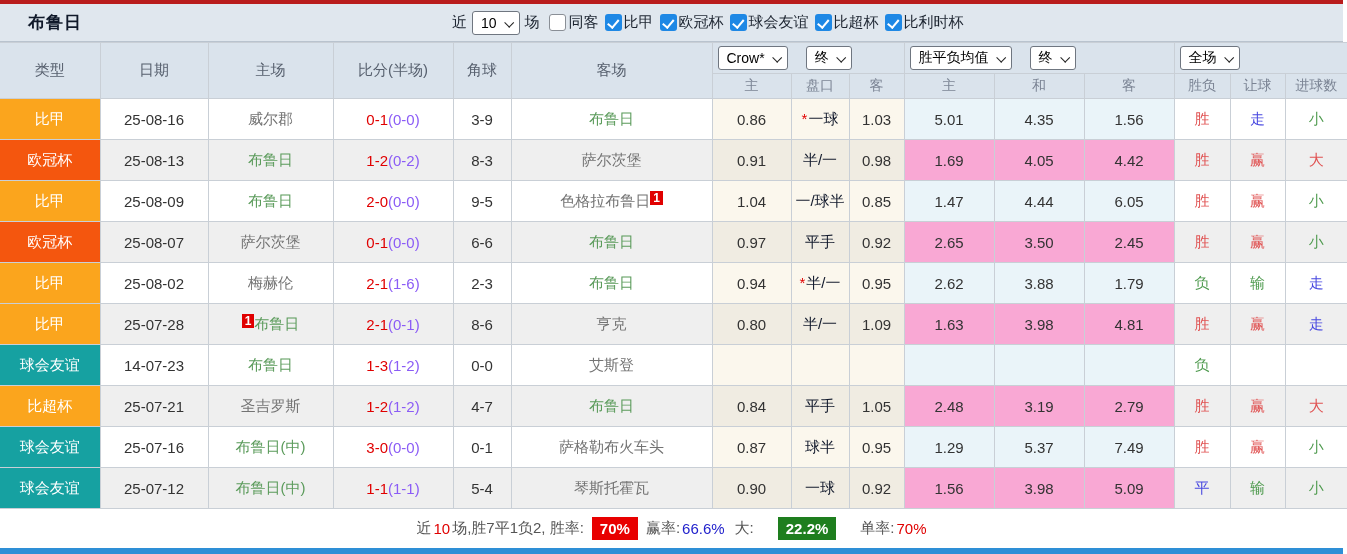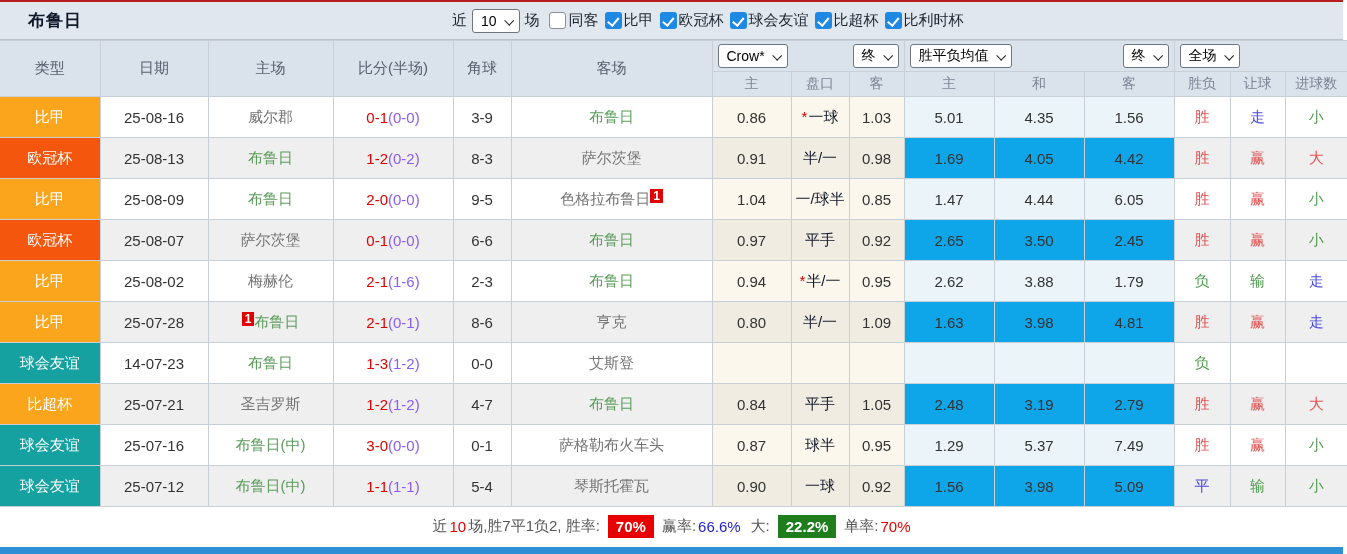--- a/index.html
+++ b/index.html
@@ -1,18 +1,18 @@
 <!DOCTYPE html>
 <html style="--league: #FBA51D; --ucl: #F4560E; --friendly: #16A1A1; --score_red: #E00000; --team_green: #5B9B5B; --res_red: #E05252; --res_blue: #4848E0; --res_green: #4E9A4E; --badge_red: #E80000; --badge_green: #1E7E1E; --link_blue: #2222CC; --bottom_bar: #2E8FD6; --checkbox_blue: #1E88E5;"><head>
 <meta charset="utf-8">
 <style>
 *{box-sizing:border-box;margin:0;padding:0}
 html,body{width:1347px;height:554px;overflow:hidden;background:#fff;
   font-family:"Liberation Sans","DejaVu Sans",sans-serif}
-.page{width:1343px;height:554px;display:flex;flex-direction:column;border-top:2px solid #b91c1c}
+.page{width:1343px;height:554px;display:flex;flex-direction:column;border-top:4px solid #b91c1c}
 
 
 .topbar{height:38px;background:#e0e7ee;border-bottom:1px solid #b9c3ce;position:relative;
   display:flex;align-items:center;flex:0 0 auto}
 .team-title{margin-left:28px;font-weight:bold;font-size:17px;color:#10192a;letter-spacing:1px}
 .controls{position:absolute;left:452px;top:0;height:100%;display:flex;align-items:center;
   font-size:15px;color:#1c2430;white-space:nowrap}
 .controls>*{flex:0 0 auto}
 .sel{background:#fff;border:1px solid #6f7680;border-radius:3px;position:relative;
   display:inline-flex;align-items:center;height:24px;padding:0 22px 0 8px;font-size:14px;
@@ -29,50 +29,50 @@
 .filters .checkbox{margin:0 2px 0 6px}
 
 
 table{border-collapse:collapse;table-layout:fixed;width:1347px;font-size:15px;flex:0 0 auto}
 th,td{border:1px solid #c9cfd6;text-align:center;overflow:hidden;white-space:nowrap;padding:0}
 th{background:#dae3ec;color:#57606e;font-weight:normal;font-size:15px}
 tr.hdr1 th{height:31px}
 tr.hdr2 th{height:25px;color:#7b8494;font-size:14px}
 th:first-child,td:first-child{border-left:none}
 th:last-child,td:last-child{border-right:none}
-.hdr-sel{display:flex;align-items:center;justify-content:space-between;gap:8px}
+.hdr-sel{display:flex;align-items:center;justify-content:flex-start;gap:8px}
 tbody tr{height:41px}
 tbody tr.odd{background:#ffffff}
 tbody tr.even{background:#efefef}
 .c-type{color:#fff;font-size:15px}
 .c-date,.c-corner{color:#333}
 .team-dark{color:#737373}
 .team-green{color:var(--team_green)}
 .badge1{display:inline-block;background:var(--score_red);color:#fff;font-size:12px;line-height:14px;
   padding:0 3px;vertical-align:4px;font-weight:bold}
 .c-score .ft{color:var(--score_red)}
 .c-score .ht{color:#8b5cf6}
 tr.odd .c-odd{background:#fbf7ed}
 tr.even .c-odd{background:#f0ece2}
 tr.odd .c-avg{background:#eaf4f9}
-tr.even .c-avg{background:#0ea5e9}
+tr.even .c-avg{background:#f9a8d4}
 .c-odd,.c-avg{color:#333}
 .c-hcap span{color:#0f172a}
 .c-hcap .star{color:var(--score_red);margin-right:1px}
 .res-red{color:var(--res_red)}
 .res-blue{color:var(--res_blue)}
 .res-green{color:var(--res_green)}
 
 
 .summary{height:39px;display:flex;align-items:center;justify-content:center;font-size:15px;
   color:#555;flex:0 0 auto;gap:2px;white-space:nowrap}
 .summary .red-text{color:var(--score_red)}
 .summary .blue-text{color:var(--link_blue)}
 .badge-red{background:var(--badge_red);color:#fff;padding:3px 8px;margin:0 6px;font-weight:bold}
-.badge-green{background:var(--badge_green);color:#fff;padding:3px 8px;margin:0 6px;font-weight:bold}
+.badge-green{background:var(--badge_green);color:#fff;padding:3px 8px;margin:0 22px;font-weight:bold}
 .bottombar{height:7px;background:var(--bottom_bar);flex:0 0 auto;margin-top:auto}
 </style>
 </head>
 <body>
 
 <div class="page">
 
   <div class="topbar">
     <span class="team-title">布鲁日</span>
     <div class="controls">

